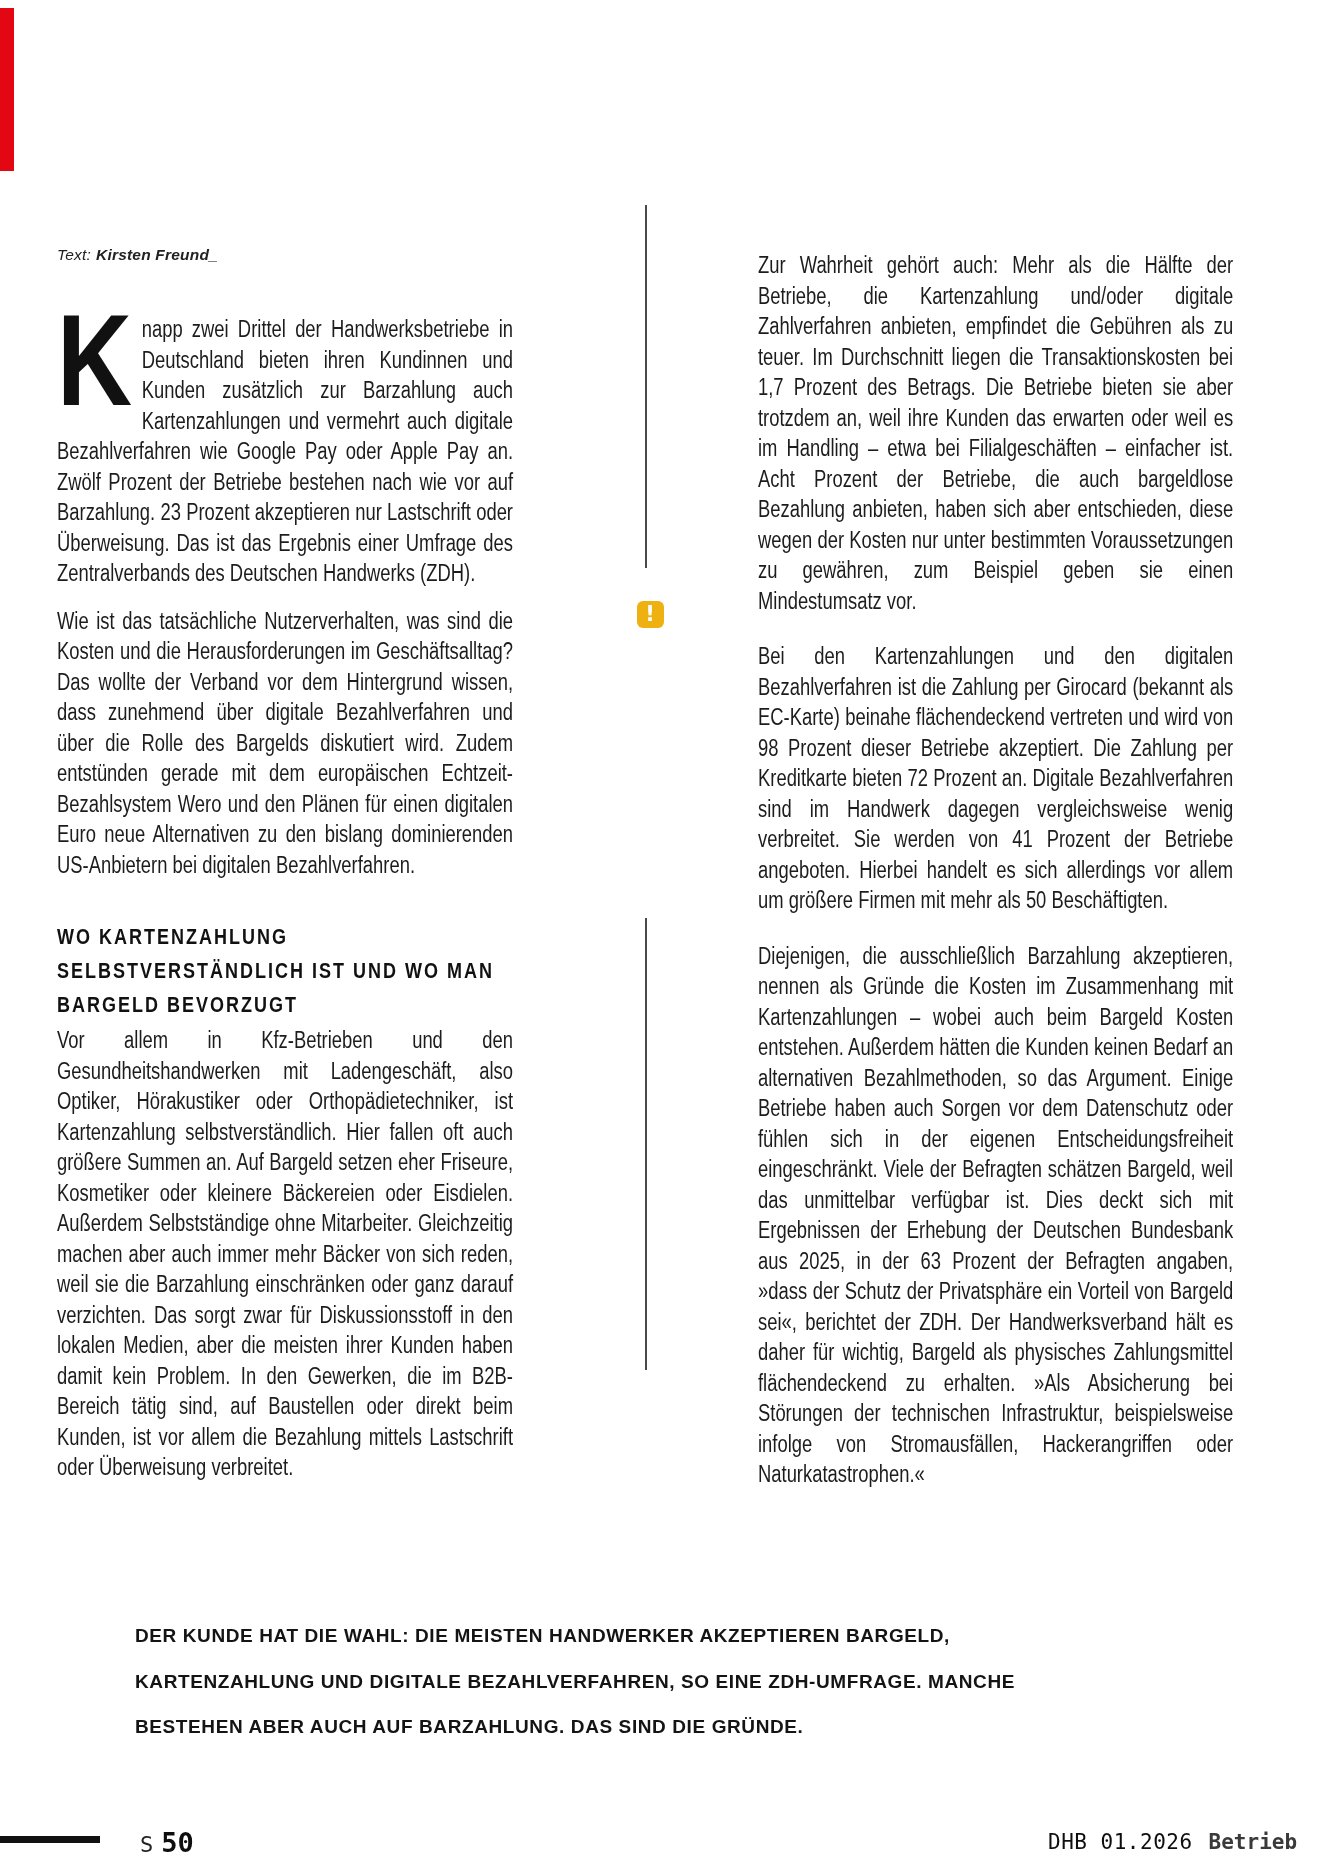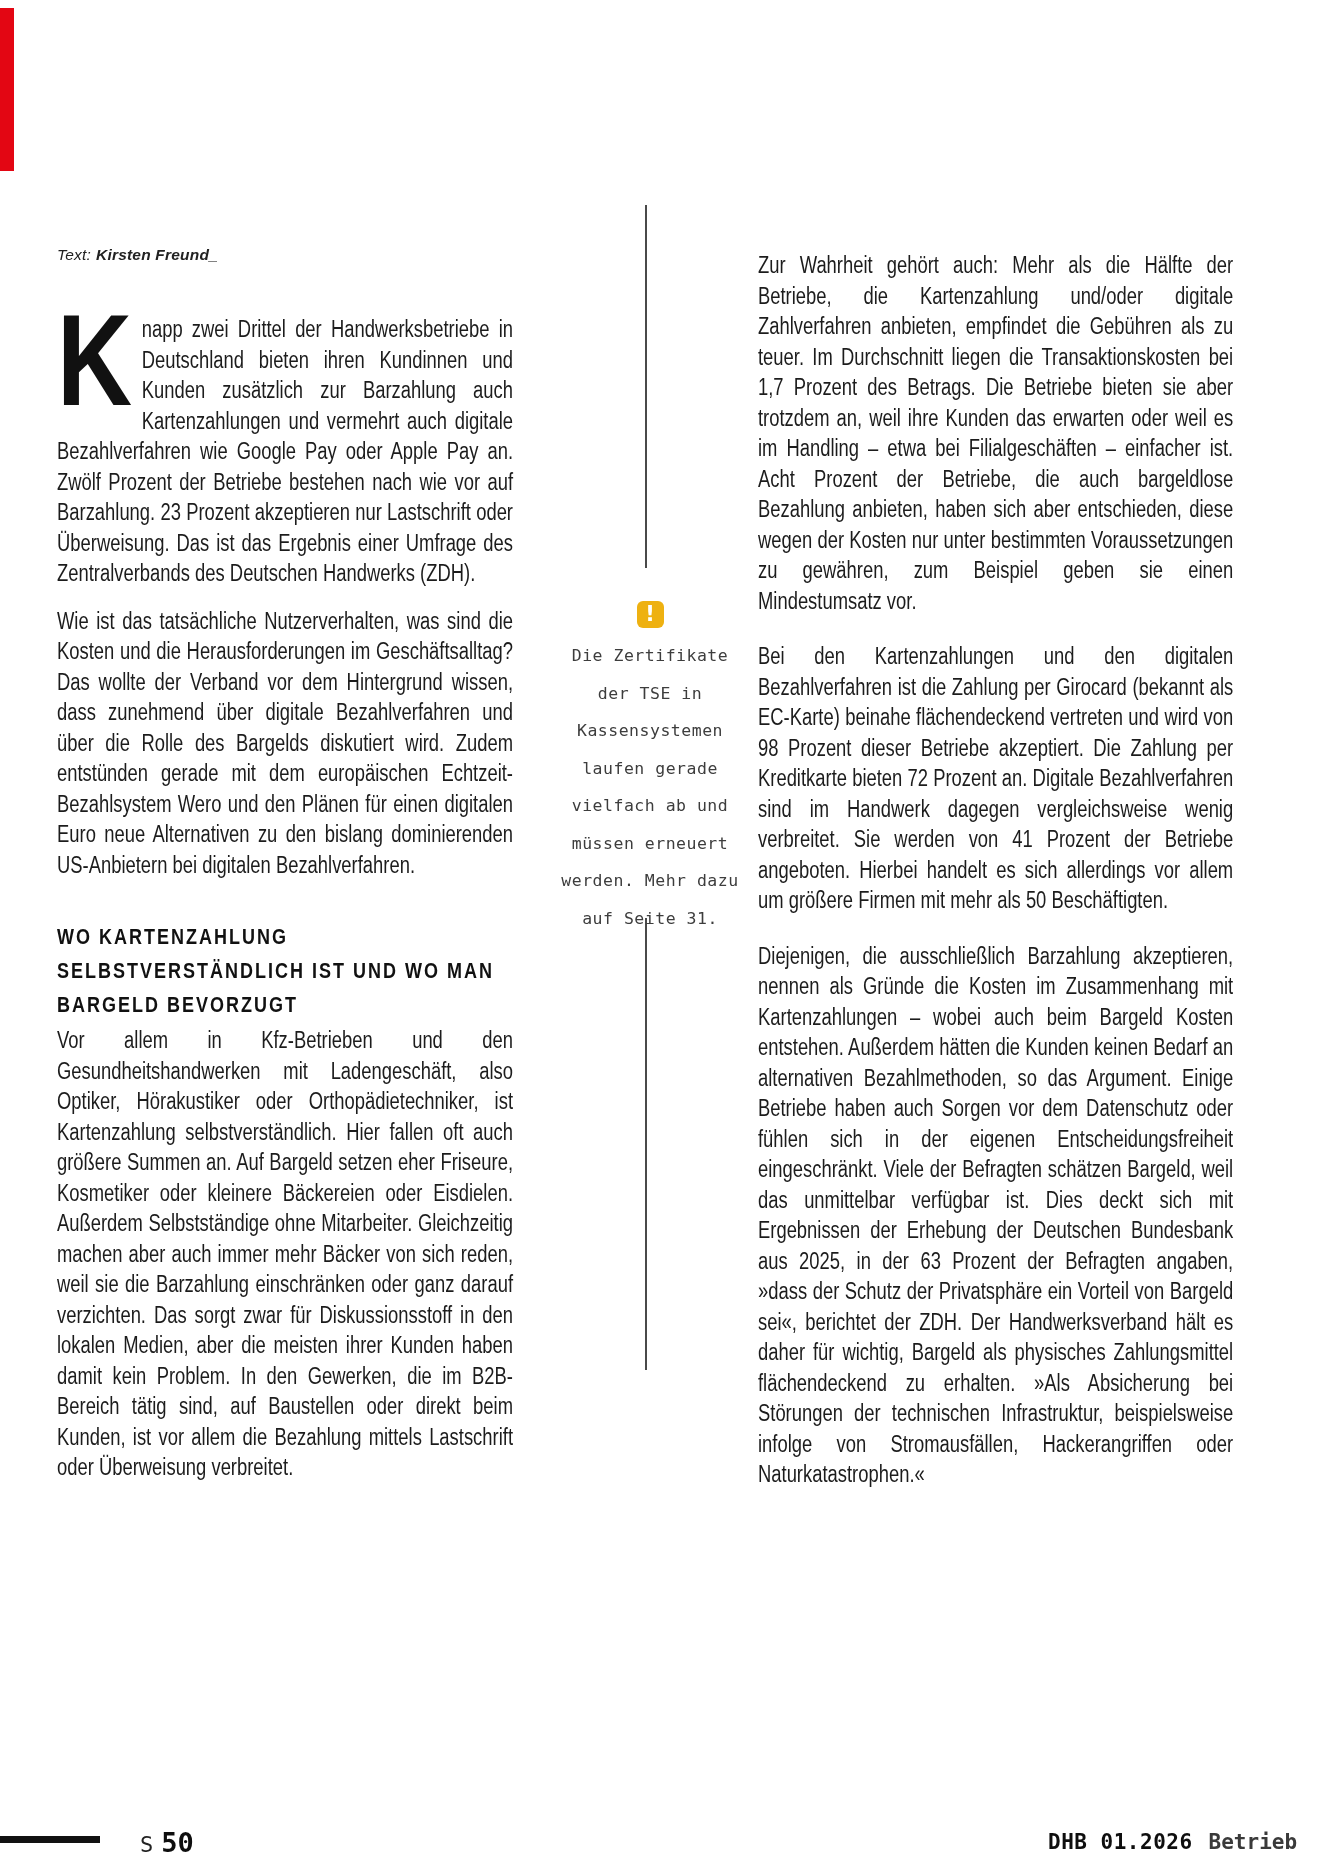--- a/index.html
+++ b/index.html
@@ -145,21 +145,21 @@
     color: #0e0e0e;
   }
   .footer-right {
     position: absolute;
     left: 1048px; top: 1830px;
     font-family: "DejaVu Sans Mono", monospace;
     font-size: 21px;
     color: #0e0e0e;
     white-space: nowrap;
   }
-  .footer-right .issue { font-weight: bold; letter-spacing: 0.5px; }
+  .footer-right .issue { font-weight: normal; letter-spacing: 0.5px; }
   .footer-right .section { margin-left: 16px; font-weight: bold; color: #3a3a3a; }
 </style>
 </head>
 <body>
 
 <div class="page">
 
   <div class="red-tab" style="background: rgb(227, 6, 19);"></div>
 
   <div class="byline">
@@ -173,39 +173,34 @@
       <p class="section-heading">WO KARTENZAHLUNG SELBSTVERSTÄNDLICH IST UND WO MAN BARGELD BEVORZUGT</p>
       <p>Vor allem in Kfz-Betrieben und den Gesundheitshandwerken mit Ladengeschäft, also Optiker, Hörakustiker oder Orthopädietechniker, ist Kartenzahlung selbstverständlich. Hier fallen oft auch größere Summen an. Auf Bargeld setzen eher Friseure, Kosmetiker oder kleinere Bäckereien oder Eisdielen. Außerdem Selbstständige ohne Mitarbeiter. Gleichzeitig machen aber auch immer mehr Bäcker von sich reden, weil sie die Barzahlung einschränken oder ganz darauf verzichten. Das sorgt zwar für Diskussionsstoff in den lokalen Medien, aber die meisten ihrer Kunden haben damit kein Problem. In den Gewerken, die im B2B-Bereich tätig sind, auf Baustellen oder direkt beim Kunden, ist vor allem die Bezahlung mittels Lastschrift oder Überweisung verbreitet.</p>
     </div>
   </div>
 
   <div class="vrule vrule-top"></div>
   <div class="vrule vrule-bottom"></div>
 
   <div class="callout">
     <span class="callout-badge" style="background: rgb(238, 177, 17);">!</span>
-    <div class="callout-text">Die Zertifikate
-der TSE in
-Kassensystemen
-laufen gerade
-vielfach ab und
-müssen erneuert
-werden. Mehr dazu
-auf Seite 31.</div>
   </div>
 
   <div class="col col-right">
     <div class="col-inner">
       <p>Zur Wahrheit gehört auch: Mehr als die Hälfte der Betriebe, die Kartenzahlung und/oder digitale Zahlverfahren anbieten, empfindet die Gebühren als zu teuer. Im Durchschnitt liegen die Transaktionskosten bei 1,7 Prozent des Betrags. Die Betriebe bieten sie aber trotzdem an, weil ihre Kunden das erwarten oder weil es im Handling – etwa bei Filialgeschäften – einfacher ist. Acht Prozent der Betriebe, die auch bargeldlose Bezahlung anbieten, haben sich aber entschieden, diese wegen der Kosten nur unter bestimmten Voraussetzungen zu gewähren, zum Beispiel geben sie einen Mindestumsatz vor.</p>
       <p>Bei den Kartenzahlungen und den digitalen Bezahlverfahren ist die Zahlung per Girocard (bekannt als EC-Karte) beinahe flächendeckend vertreten und wird von 98 Prozent dieser Betriebe akzeptiert. Die Zahlung per Kreditkarte bieten 72 Prozent an. Digitale Bezahlverfahren sind im Handwerk dagegen vergleichsweise wenig verbreitet. Sie werden von 41 Prozent der Betriebe angeboten. Hierbei handelt es sich allerdings vor allem um größere Firmen mit mehr als 50 Beschäftigten.</p>
       <p>Diejenigen, die ausschließlich Barzahlung akzeptieren, nennen als Gründe die Kosten im Zusammenhang mit Kartenzahlungen – wobei auch beim Bargeld Kosten entstehen. Außerdem hätten die Kunden keinen Bedarf an alternativen Bezahlmethoden, so das Argument. Einige Betriebe haben auch Sorgen vor dem Datenschutz oder fühlen sich in der eigenen Entscheidungsfreiheit eingeschränkt. Viele der Befragten schätzen Bargeld, weil das unmittelbar verfügbar ist. Dies deckt sich mit Ergebnissen der Erhebung der Deutschen Bundesbank aus 2025, in der 63 Prozent der Befragten angaben, »dass der Schutz der Privatsphäre ein Vorteil von Bargeld sei«, berichtet der ZDH. Der Handwerksverband hält es daher für wichtig, Bargeld als physisches Zahlungsmittel flächendeckend zu erhalten. »Als Absicherung bei Störungen der technischen Infrastruktur, beispielsweise infolge von Stromausfällen, Hackerangriffen oder Naturkatastrophen.«</p>
     </div>
   </div>
 
 
+  <div class="dek">DER KUNDE HAT DIE WAHL: DIE MEISTEN HANDWERKER AKZEPTIEREN BARGELD,
+KARTENZAHLUNG UND DIGITALE BEZAHLVERFAHREN, SO EINE ZDH-UMFRAGE. MANCHE
+BESTEHEN ABER AUCH AUF BARZAHLUNG. DAS SIND DIE GRÜNDE.</div>
 
   <div class="footer-dash"></div>
   <div class="footer-left">
     <span>S</span><span class="pageno">50</span>
   </div>
   <div class="footer-right">
     <span class="issue">DHB 01.2026</span><span class="section">Betrieb</span>
   </div>
 
 </div>

